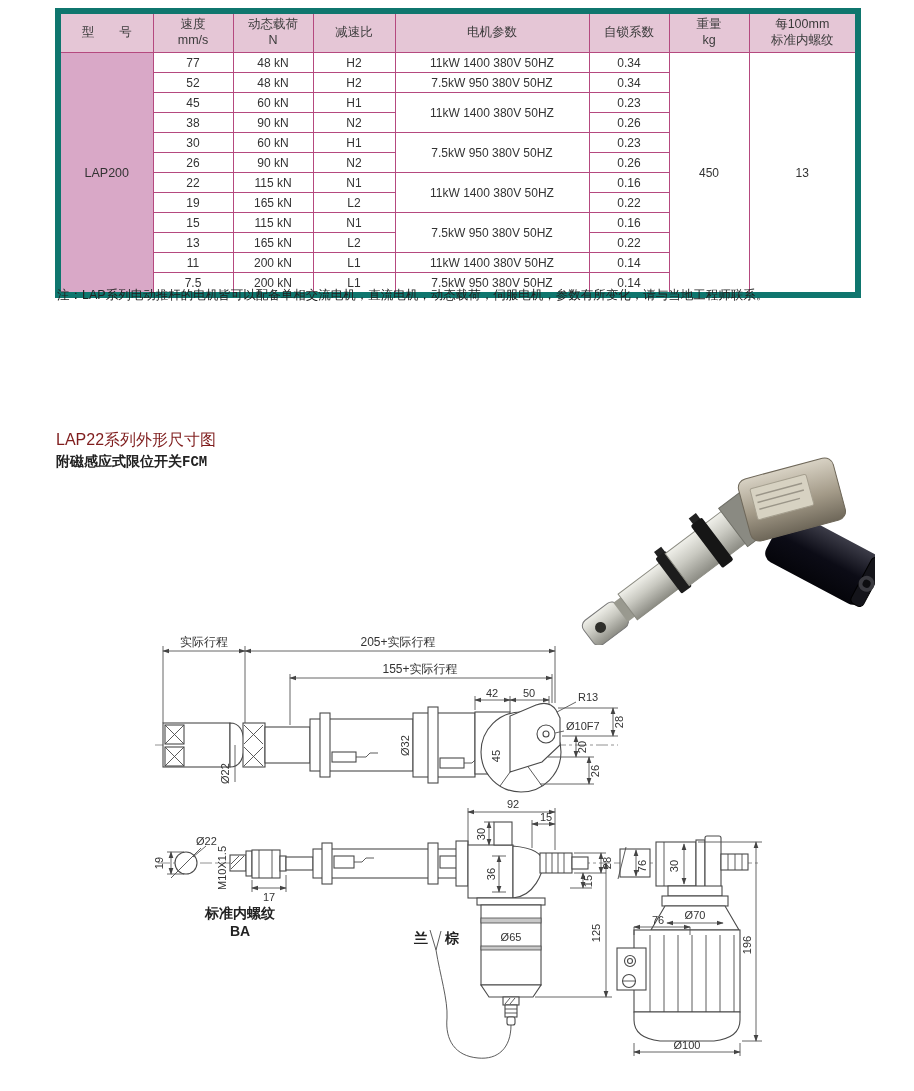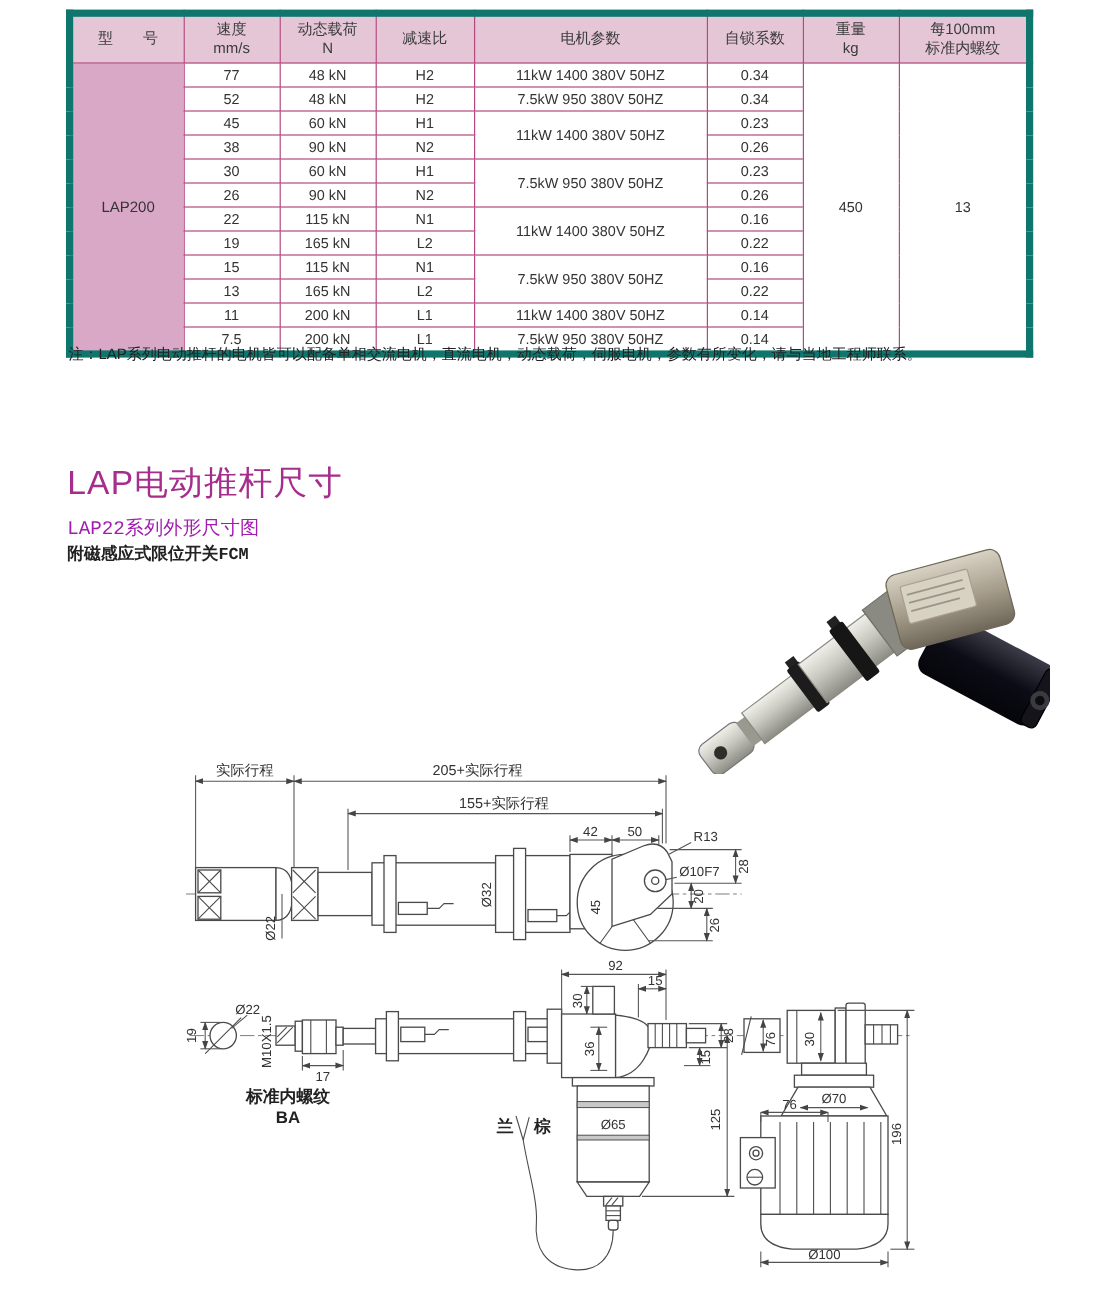--- a/index.html
+++ b/index.html
@@ -11,21 +11,21 @@
   #spec-table th,#spec-table td{border:1px solid #b5497f;text-align:center;vertical-align:middle;
               padding:0 2px;}
   #spec-table th{background:#e5c6d6;font-weight:normal;font-size:12.5px;color:#3b3b3b;height:38px;line-height:1.25;}
   #spec-table td{background:#fff;font-size:12px;color:#333;height:19px;}
   #spec-table td.model{background:#d9a8c7;font-size:12.5px;text-align:center;}
   
   #notes{position:absolute;left:57px;top:286px;font-size:12.5px;line-height:18px;color:#222;white-space:nowrap;}
   #notes .indent{padding-left:22px;}
   
   #sec-title{position:absolute;left:56px;top:384px;font-size:28px;color:#a62d8c;letter-spacing:1px;}
-  #sec-sub{position:absolute;left:56px;top:430px;font-size:16px;color:#a21caf;font-family:Liberation Mono, monospace;}
+  #sec-sub{position:absolute;left:56px;top:430px;font-size:16px;color:#7f1d1d;}
   #sec-note{position:absolute;left:56px;top:453px;font-size:14px;font-weight:bold;color:#222;font-family:Liberation Mono, monospace;}
   
   .absvg{position:absolute;}
   svg text{font-family:"Liberation Sans",sans-serif;font-size:11px;fill:#333;}
   svg text.zh{font-size:12px;}
   svg text.note{font-size:14px;font-weight:bold;fill:#222;}
   .pt{fill:#fff;stroke:#4a4a4a;stroke-width:1.1;}
   .thin{stroke:#4a4a4a;stroke-width:0.9;fill:none;}
   .dln{stroke:#555;stroke-width:0.9;fill:none;}
   .cl{stroke:#777;stroke-width:0.8;stroke-dasharray:12 3 3 3;fill:none;}
@@ -166,21 +166,20 @@
         <td>7.5kW 950 380V 50HZ</td>
         <td>0.14</td>
       </tr>
     </tbody>
   </table>
 
   <div id="notes">
     <div>注：LAP系列电动推杆的电机皆可以配备单相交流电机，直流电机，动态载荷，伺服电机，参数有所变化，请与当地工程师联系。</div>
   </div>
 
-  <div id="sec-title">LAP电动推杆尺寸</div>
   <div id="sec-sub">LAP22系列外形尺寸图</div>
   <div id="sec-note">附磁感应式限位开关FCM</div>
 
   <svg class="absvg" style="left:545px;top:435px" width="330" height="210" viewBox="545 435 330 210">
     <defs>
       <linearGradient id="gSilver" x1="0" y1="0" x2="0" y2="1">
         <stop offset="0" stop-color="#f0f0ea"></stop>
           <stop offset="0.45" stop-color="#c9c9c1"></stop>
           <stop offset="1" stop-color="#8c8c84"></stop>
       </linearGradient>

